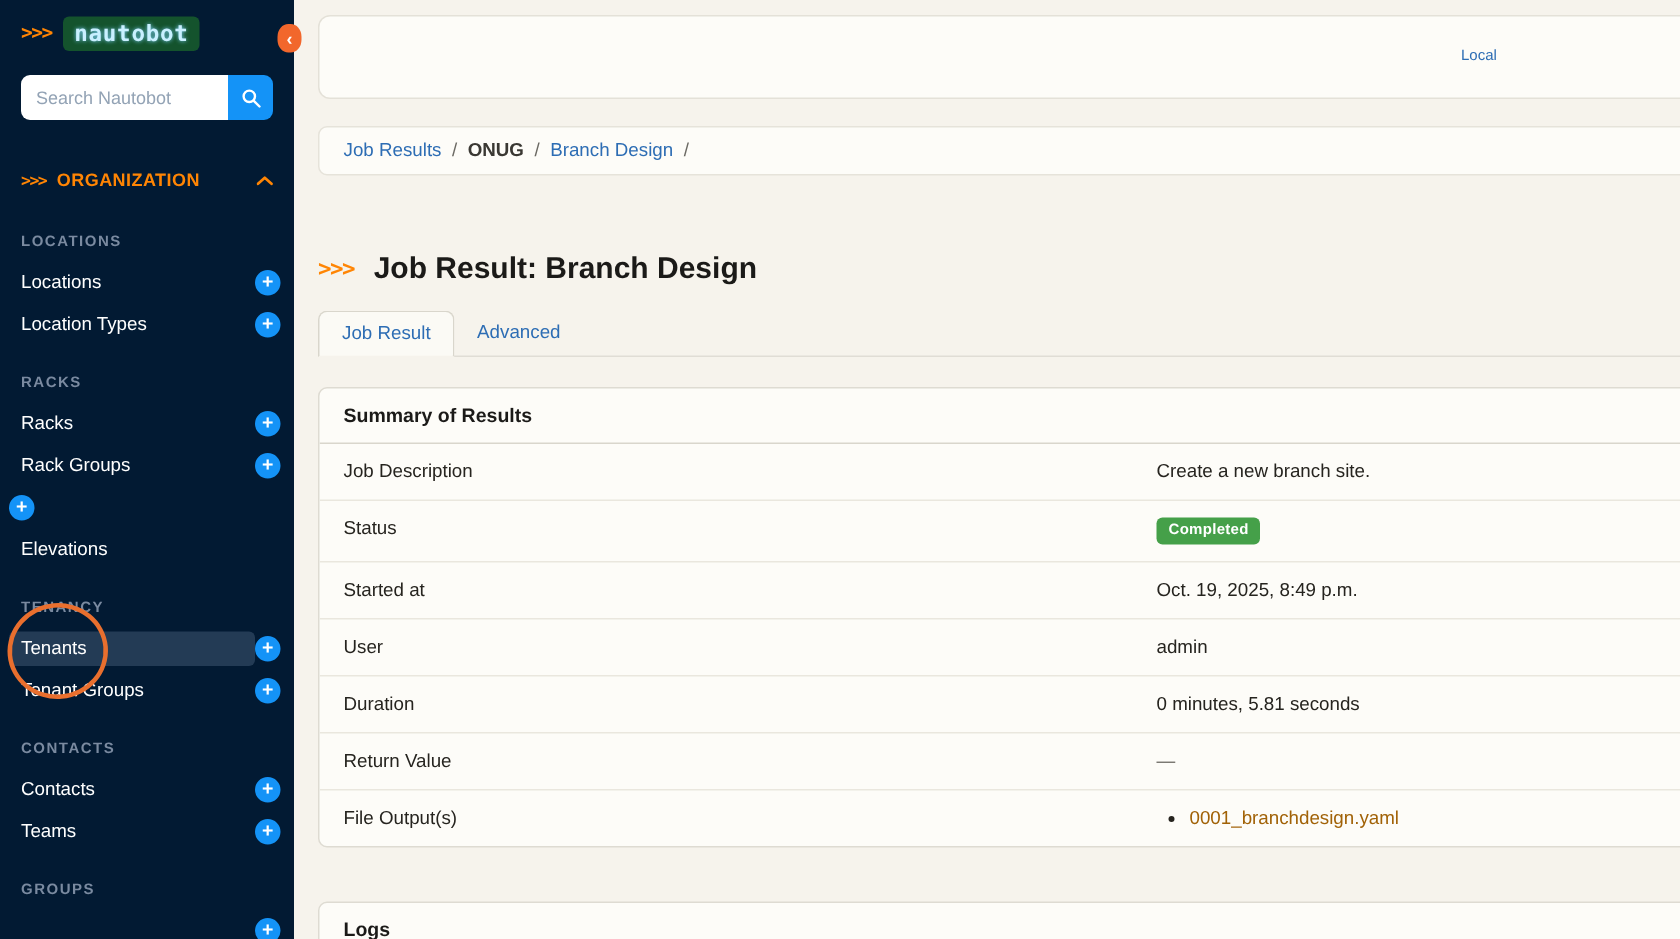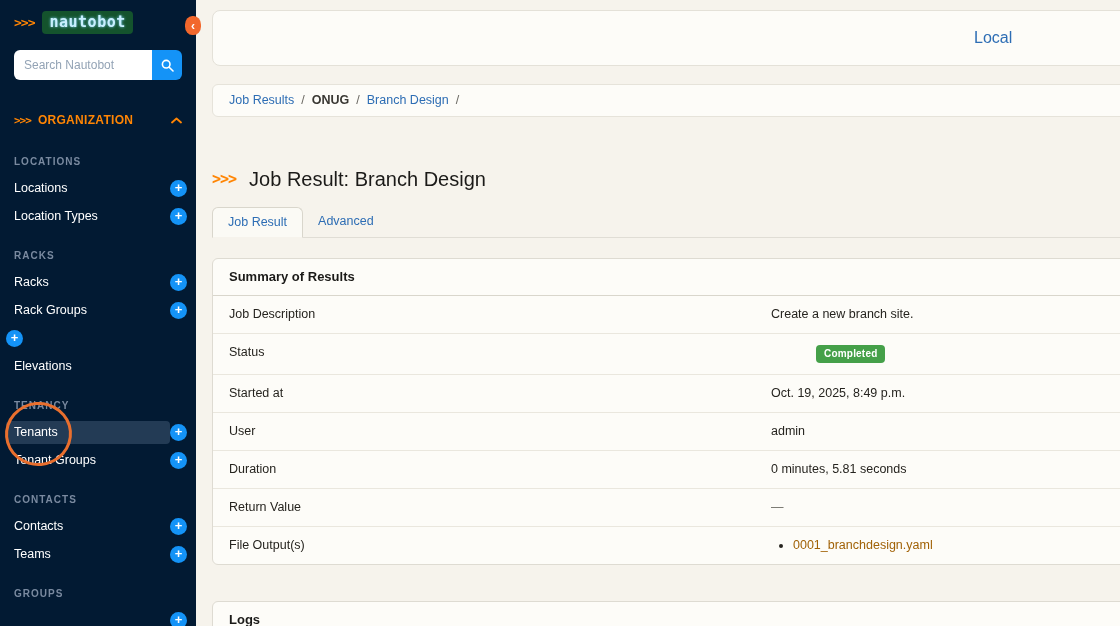--- a/index.html
+++ b/index.html
@@ -72,35 +72,35 @@
 
   
   #main { position: absolute; left: 196px; top: 0; width: 924px; height: 626px; padding-left: 16px; }
   .topbar {
     margin-top: 10px; height: 56px; background: #fdfcf8;
     border: 1px solid #e4e1d8; border-radius: 8px; position: relative;
     width: calc(100% + 14px);
   }
   .local {
     position: absolute; left: 761px; top: 50%; transform: translateY(-50%);
-    color: #2d6db4; font-size: 16px; cursor: pointer;
+    color: #2d6db4; font-size: 10px; cursor: pointer;
   }
   .crumb-bar {
     margin-top: 18px; height: 33px; background: #fdfcf8;
     border: 1px solid #e6e3da; border-radius: 6px;
     display: flex; align-items: center; padding: 0 16px; gap: 7px;
     width: calc(100% + 14px); font-size: 12.5px;
   }
   .crumb-bar a { color: #2d6db4; text-decoration: none; cursor: pointer; }
   .crumb-bar .plain { color: #3a3833; font-weight: 600; }
   .crumb-bar .sep { color: #6b6963; }
 
   .title-row { display: flex; align-items: center; gap: 13px; margin-top: 50px; }
   .title-prefix { color: #ff8504; font-weight: bold; font-size: 15px; letter-spacing: -1px; }
-  .page-title { font-size: 20px; font-weight: 400; color: #1b1a18; }
+  .page-title { font-size: 20px; font-weight: 700; color: #1b1a18; }
 
   .tabs { display: flex; margin-top: 16px; border-bottom: 1px solid #e0ddd5; width: calc(100% + 14px); }
   .tab { padding: 7px 15px; font-size: 12.5px; color: #2d6db4; cursor: pointer; }
   .tab.active {
     background: #fbfaf5; border: 1px solid #d9d6cc; border-bottom: 1px solid #f6f3ec;
     border-radius: 6px 6px 0 0; margin-bottom: -1px;
   }
 
   .panel {
     margin-top: 20px; background: #fdfcf8; border: 1px solid #dedbd2;
@@ -114,21 +114,20 @@
   .panel.logs .panel-h { border-bottom: none; }
   .trow { display: flex; border-bottom: 1px solid #eae7de; font-size: 12.5px; }
   .trow:last-child { border-bottom: none; }
   .tlabel { width: 558px; flex: none; padding: 11px 16px; color: #26241f; }
   .tvalue { flex: 1; padding: 11px 16px 11px 0; color: #26241f; }
   .tvalue.muted { color: #6a6861; }
   .badge {
     display: inline-block; background: #45a049; color: #fff;
     font-size: 10px; font-weight: bold; padding: 3px 8px; border-radius: 4px;
     letter-spacing: 0.2px;
-    margin-left: 45px;
   }
   .file-list { margin: 0; padding-left: 22px; list-style: disc; }
   .file-list a { color: #a16207; text-decoration: none; cursor: pointer; }
 </style>
 </head>
 <body>
 
 <aside id="sidebar">
   <div class="logo-row">
     <span class="logo-prefix">&gt;&gt;&gt;</span>

